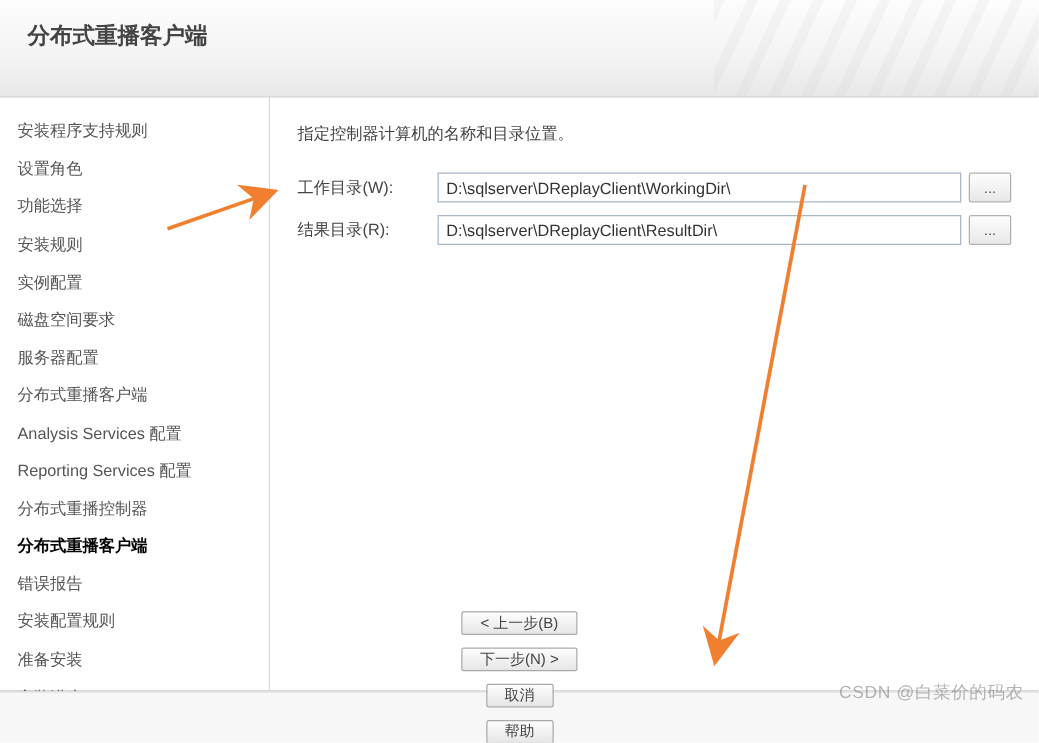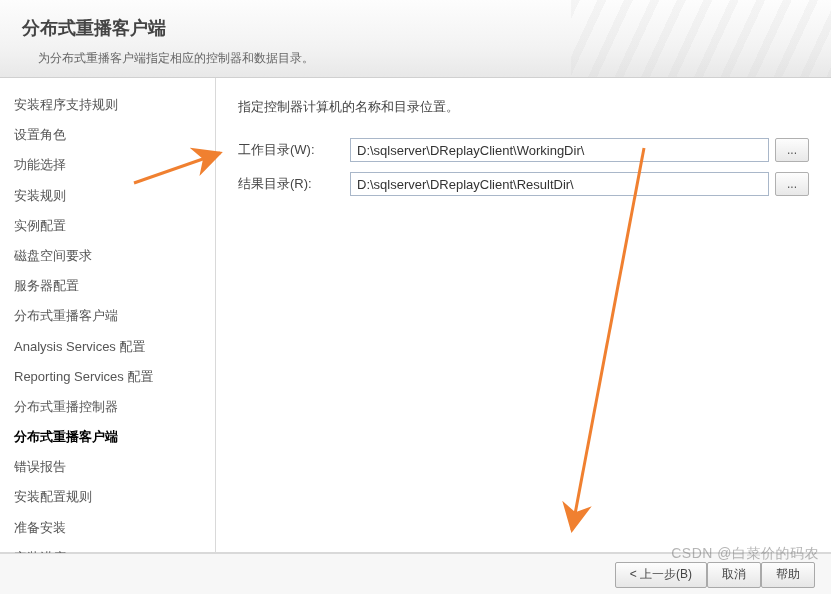--- a/index.html
+++ b/index.html
@@ -110,24 +110,25 @@
     }
     .separator-line {
       border-top: 1px solid #d9d9d9;
     }
     .footer {
       height: 42px;
       display: flex;
       align-items: center;
       justify-content: flex-end;
       padding: 0 16px;
-      gap: 0;
+      gap: 10px;
       position: relative;
       background: #f7f7f7;
       border-top: 1px solid #d9d9d9;
+      flex-direction: column;
     }
     .wiz-btn {
       height: 26px;
       padding: 0 14px;
       font-size: 12px;
       border: 1px solid #a9a9a9;
       background: linear-gradient(#fdfdfd,#e6e6e6);
       cursor: pointer;
       border-radius: 2px;
       color: #444;
@@ -149,21 +150,20 @@
       width: 831px;
       height: 516px;
       pointer-events: none;
     }
   </style>
 </head>
 <body>
 
 <div class="header">
   <div class="header-title">分布式重播客户端</div>
-  <div class="header-sub">为分布式重播客户端指定相应的控制器和数据目录。</div>
 </div>
 
 <div class="body-area">
   <div class="sidebar" id="sidebar">
       <div class="sidebar-item">安装程序支持规则</div>
       <div class="sidebar-item">设置角色</div>
       <div class="sidebar-item">功能选择</div>
       <div class="sidebar-item">安装规则</div>
       <div class="sidebar-item">实例配置</div>
       <div class="sidebar-item">磁盘空间要求</div>
@@ -192,20 +192,21 @@
           <input class="form-input" type="text" value="D:\sqlserver\DReplayClient\ResultDir\" style="">
           <button class="browse-btn">...</button>
         </div>
       </div>
   </div>
 </div>
 
 <div class="separator-line"></div>
 <div class="footer">
   <button class="wiz-btn">&lt; 上一步(B)</button>
+  <button class="wiz-btn">下一步(N) &gt;</button>
   <button class="wiz-btn">取消</button>
   <button class="wiz-btn">帮助</button>
 </div>
 
 <div class="watermark">CSDN @白菜价的码农</div>
 
 <svg class="arrow-svg">
   <defs>
     <marker id="ah" markerWidth="12" markerHeight="12" refX="9" refY="5" orient="auto">
       <path d="M0,0 L10,5 L0,10 L3,5 Z" fill="#f08030"></path>

